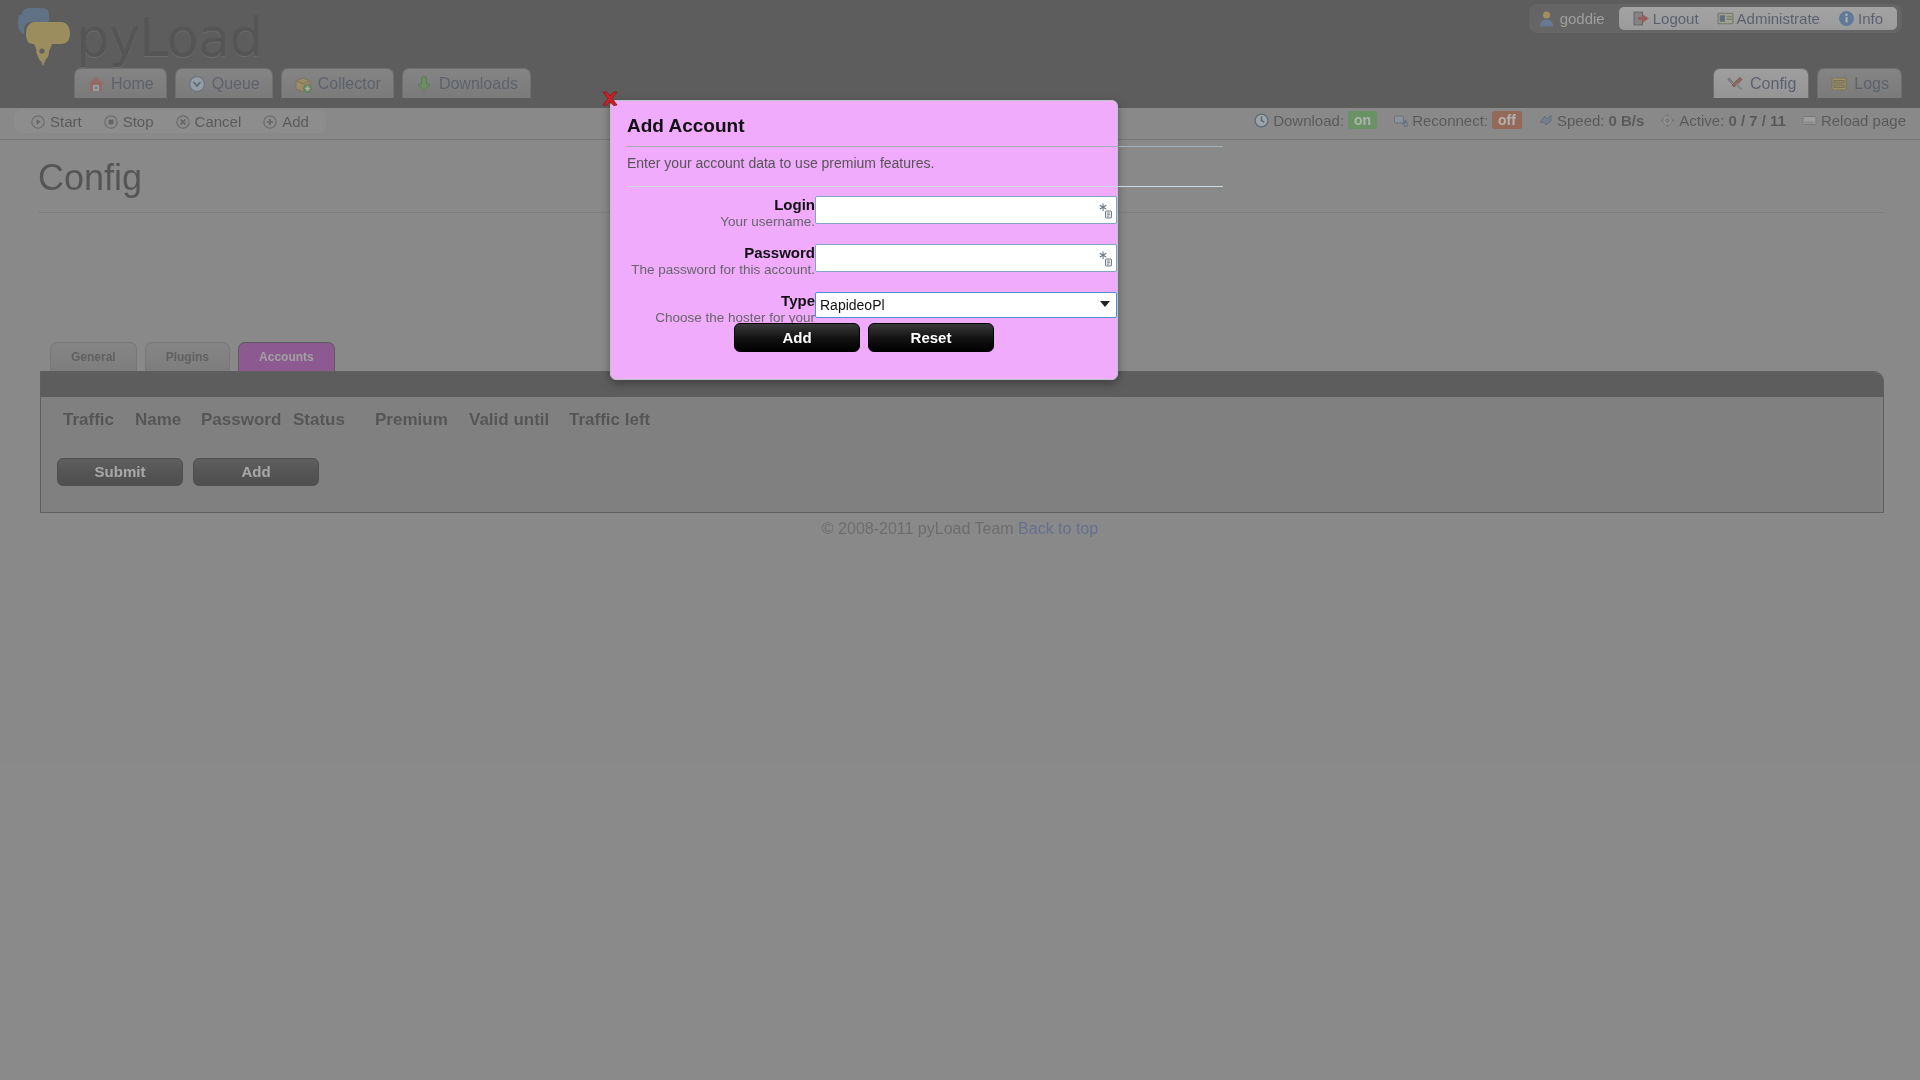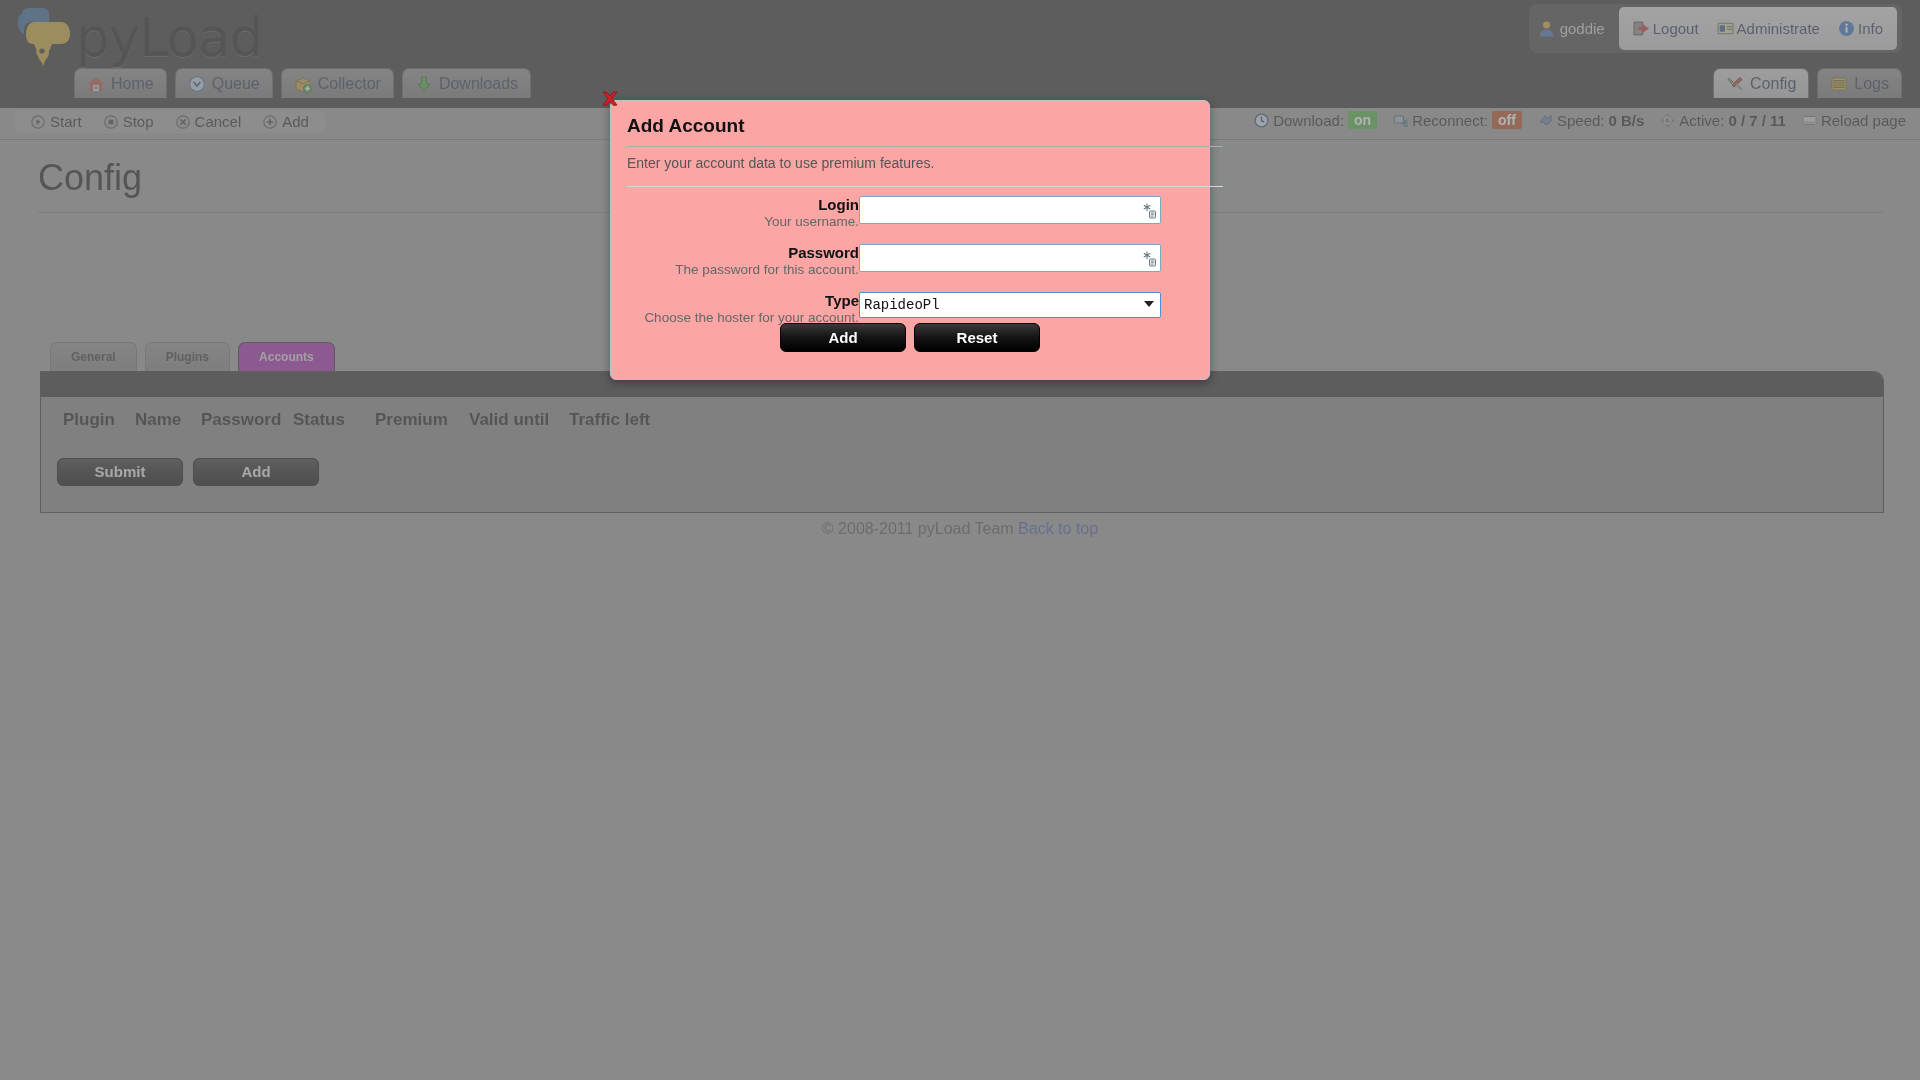--- a/index.html
+++ b/index.html
@@ -64,21 +64,21 @@
     background: #3a3a3a; border-radius: 8px;
     padding: 3px 5px; gap: 4px;
   }
   .userbar .uname {
     color: #cfcfcf; font-size: 15px; padding: 0 10px 0 4px;
     display: flex; align-items: center; gap: 5px;
   }
   .userbar .links {
     display: flex; align-items: center; gap: 2px;
     background: linear-gradient(to bottom, #dcdcdc, #c8c8c8);
-    border-radius: 5px; padding: 12px 6px;
+    border-radius: 5px; padding: 2px 6px;
   }
   .userbar .links a {
     display: flex; align-items: center; gap: 3px;
     color: #1d2b52; font-size: 15px; text-decoration: none;
     padding: 1px 8px; white-space: nowrap; cursor: pointer;
   }
   .userbar .ico { width: 17px; height: 17px; flex: none; }
 
   
   .actionbar {
@@ -183,22 +183,22 @@
 
   
   .overlay {
     position: absolute; inset: 0;
     background: rgba(128,128,128,0.62);
     z-index: 40;
   }
 
   .dialog {
     position: absolute; z-index: 50;
-    left: 610px; top: 100px; width: 600px; height: 280px;
-    background: #fca5a5;
+    left: 610px; top: 100px; width: 508px; height: 280px;
+    background: #f0abfc;
     border: 1px solid #b9c6cc;
     border-radius: 6px;
     box-shadow: 0 3px 10px rgba(0,0,0,0.35);
   }
   .dialog-close {
     position: absolute; left: -12px; top: -12px;
     width: 22px; height: 22px; cursor: pointer;
     z-index: 60;
   }
   .dlg-title {
@@ -241,21 +241,21 @@
   }
   .autofill-ico {
     position: absolute; right: 4px; top: 6px;
     width: 17px; height: 17px; pointer-events: none;
   }
   .fselect {
     width: 302px; height: 26px;
     border: 1px solid #4a8fd0; border-radius: 2px;
     background: #fff; color: #111; font-size: 14px;
     padding: 0 4px;
-    font-family: Liberation Mono, monospace;
+    font-family: Liberation Sans, sans-serif;
     appearance: none; -webkit-appearance: none;
     cursor: pointer; outline: none;
   }
   .sel-wrap { position: relative; display: inline-block; }
   .sel-arrow {
     position: absolute; right: 7px; top: 9px;
     width: 0; height: 0; pointer-events: none;
     border-left: 5px solid transparent;
     border-right: 5px solid transparent;
     border-top: 6px solid #222;
@@ -461,21 +461,21 @@
 
     <div class="subtabs">
       <div class="subtab">General</div>
       <div class="subtab">Plugins</div>
       <div class="subtab active">Accounts</div>
     </div>
 
     <div class="panel">
       <div class="panel-head"></div>
       <div class="table-head">
-        <div class="th" style="width:72px">Plugin</div>
+        <div class="th" style="width:72px">Traffic</div>
         <div class="th" style="width:66px">Name</div>
         <div class="th" style="width:92px">Password</div>
         <div class="th" style="width:82px">Status</div>
         <div class="th" style="width:94px">Premium</div>
         <div class="th" style="width:100px">Valid until</div>
         <div class="th" style="width:120px">Traffic left</div>
       </div>
       <div class="panel-buttons">
         <div class="btn-dark">Submit</div>
         <div class="btn-dark">Add</div>

